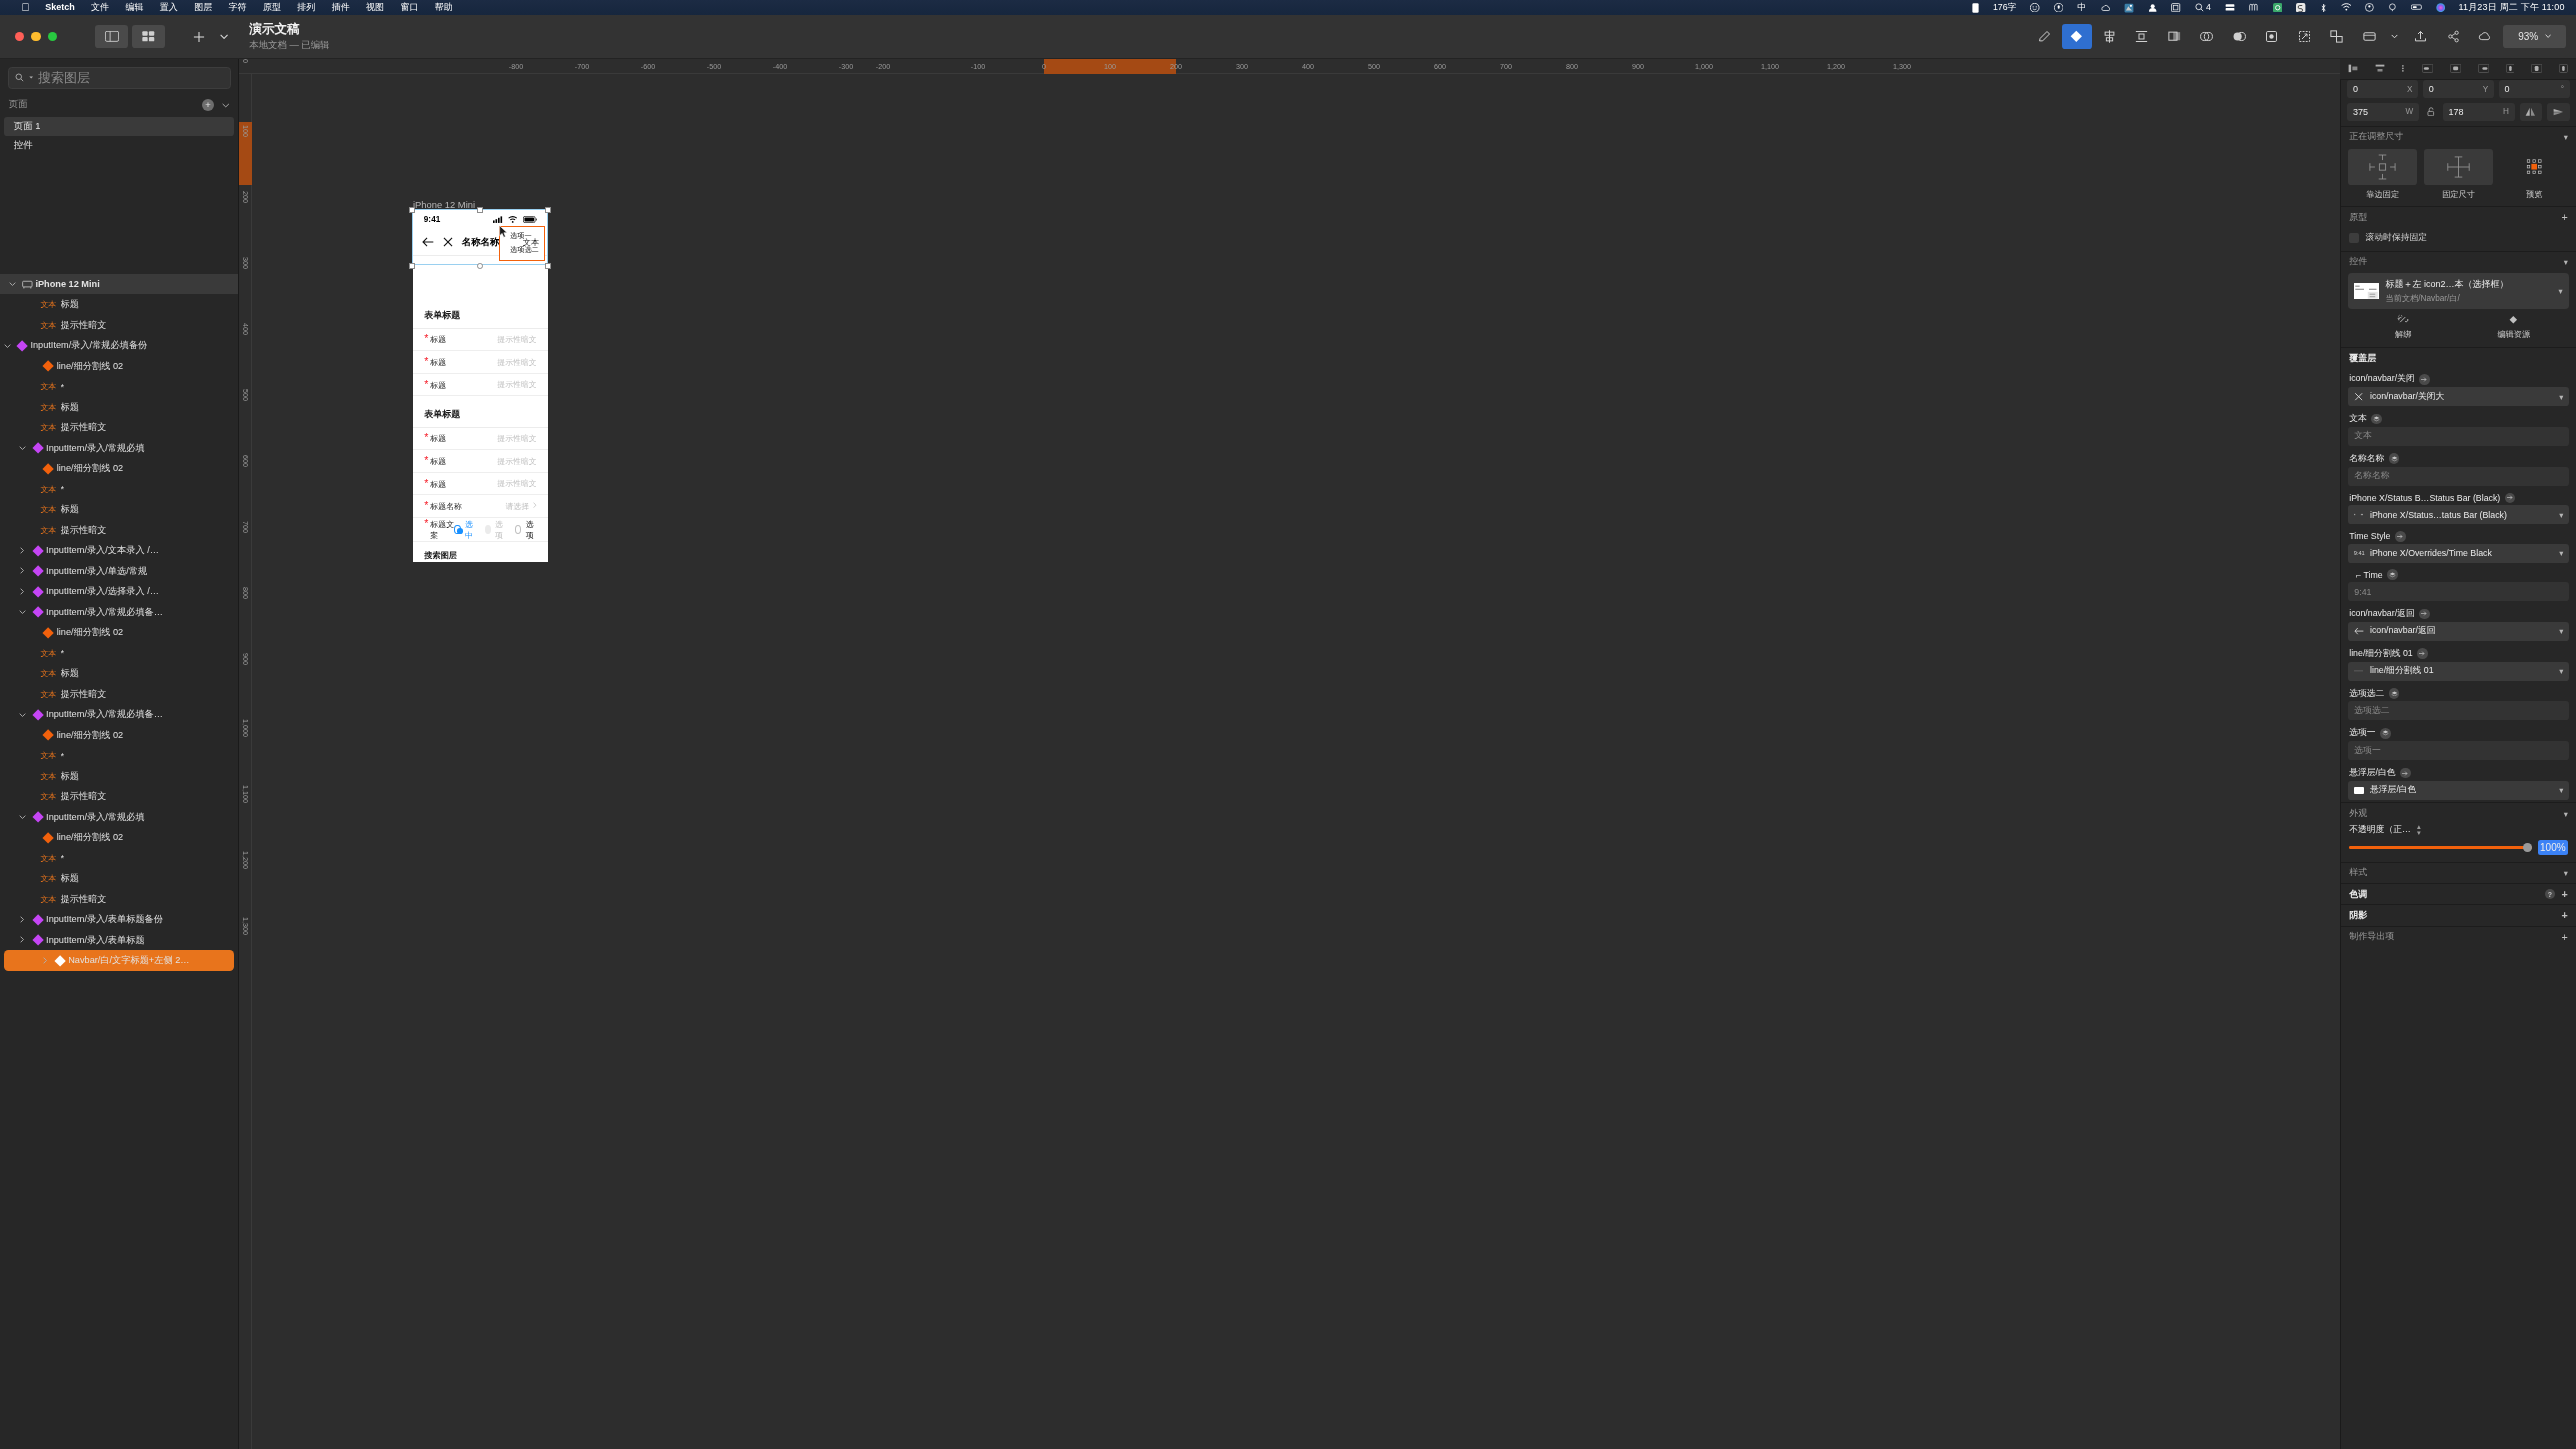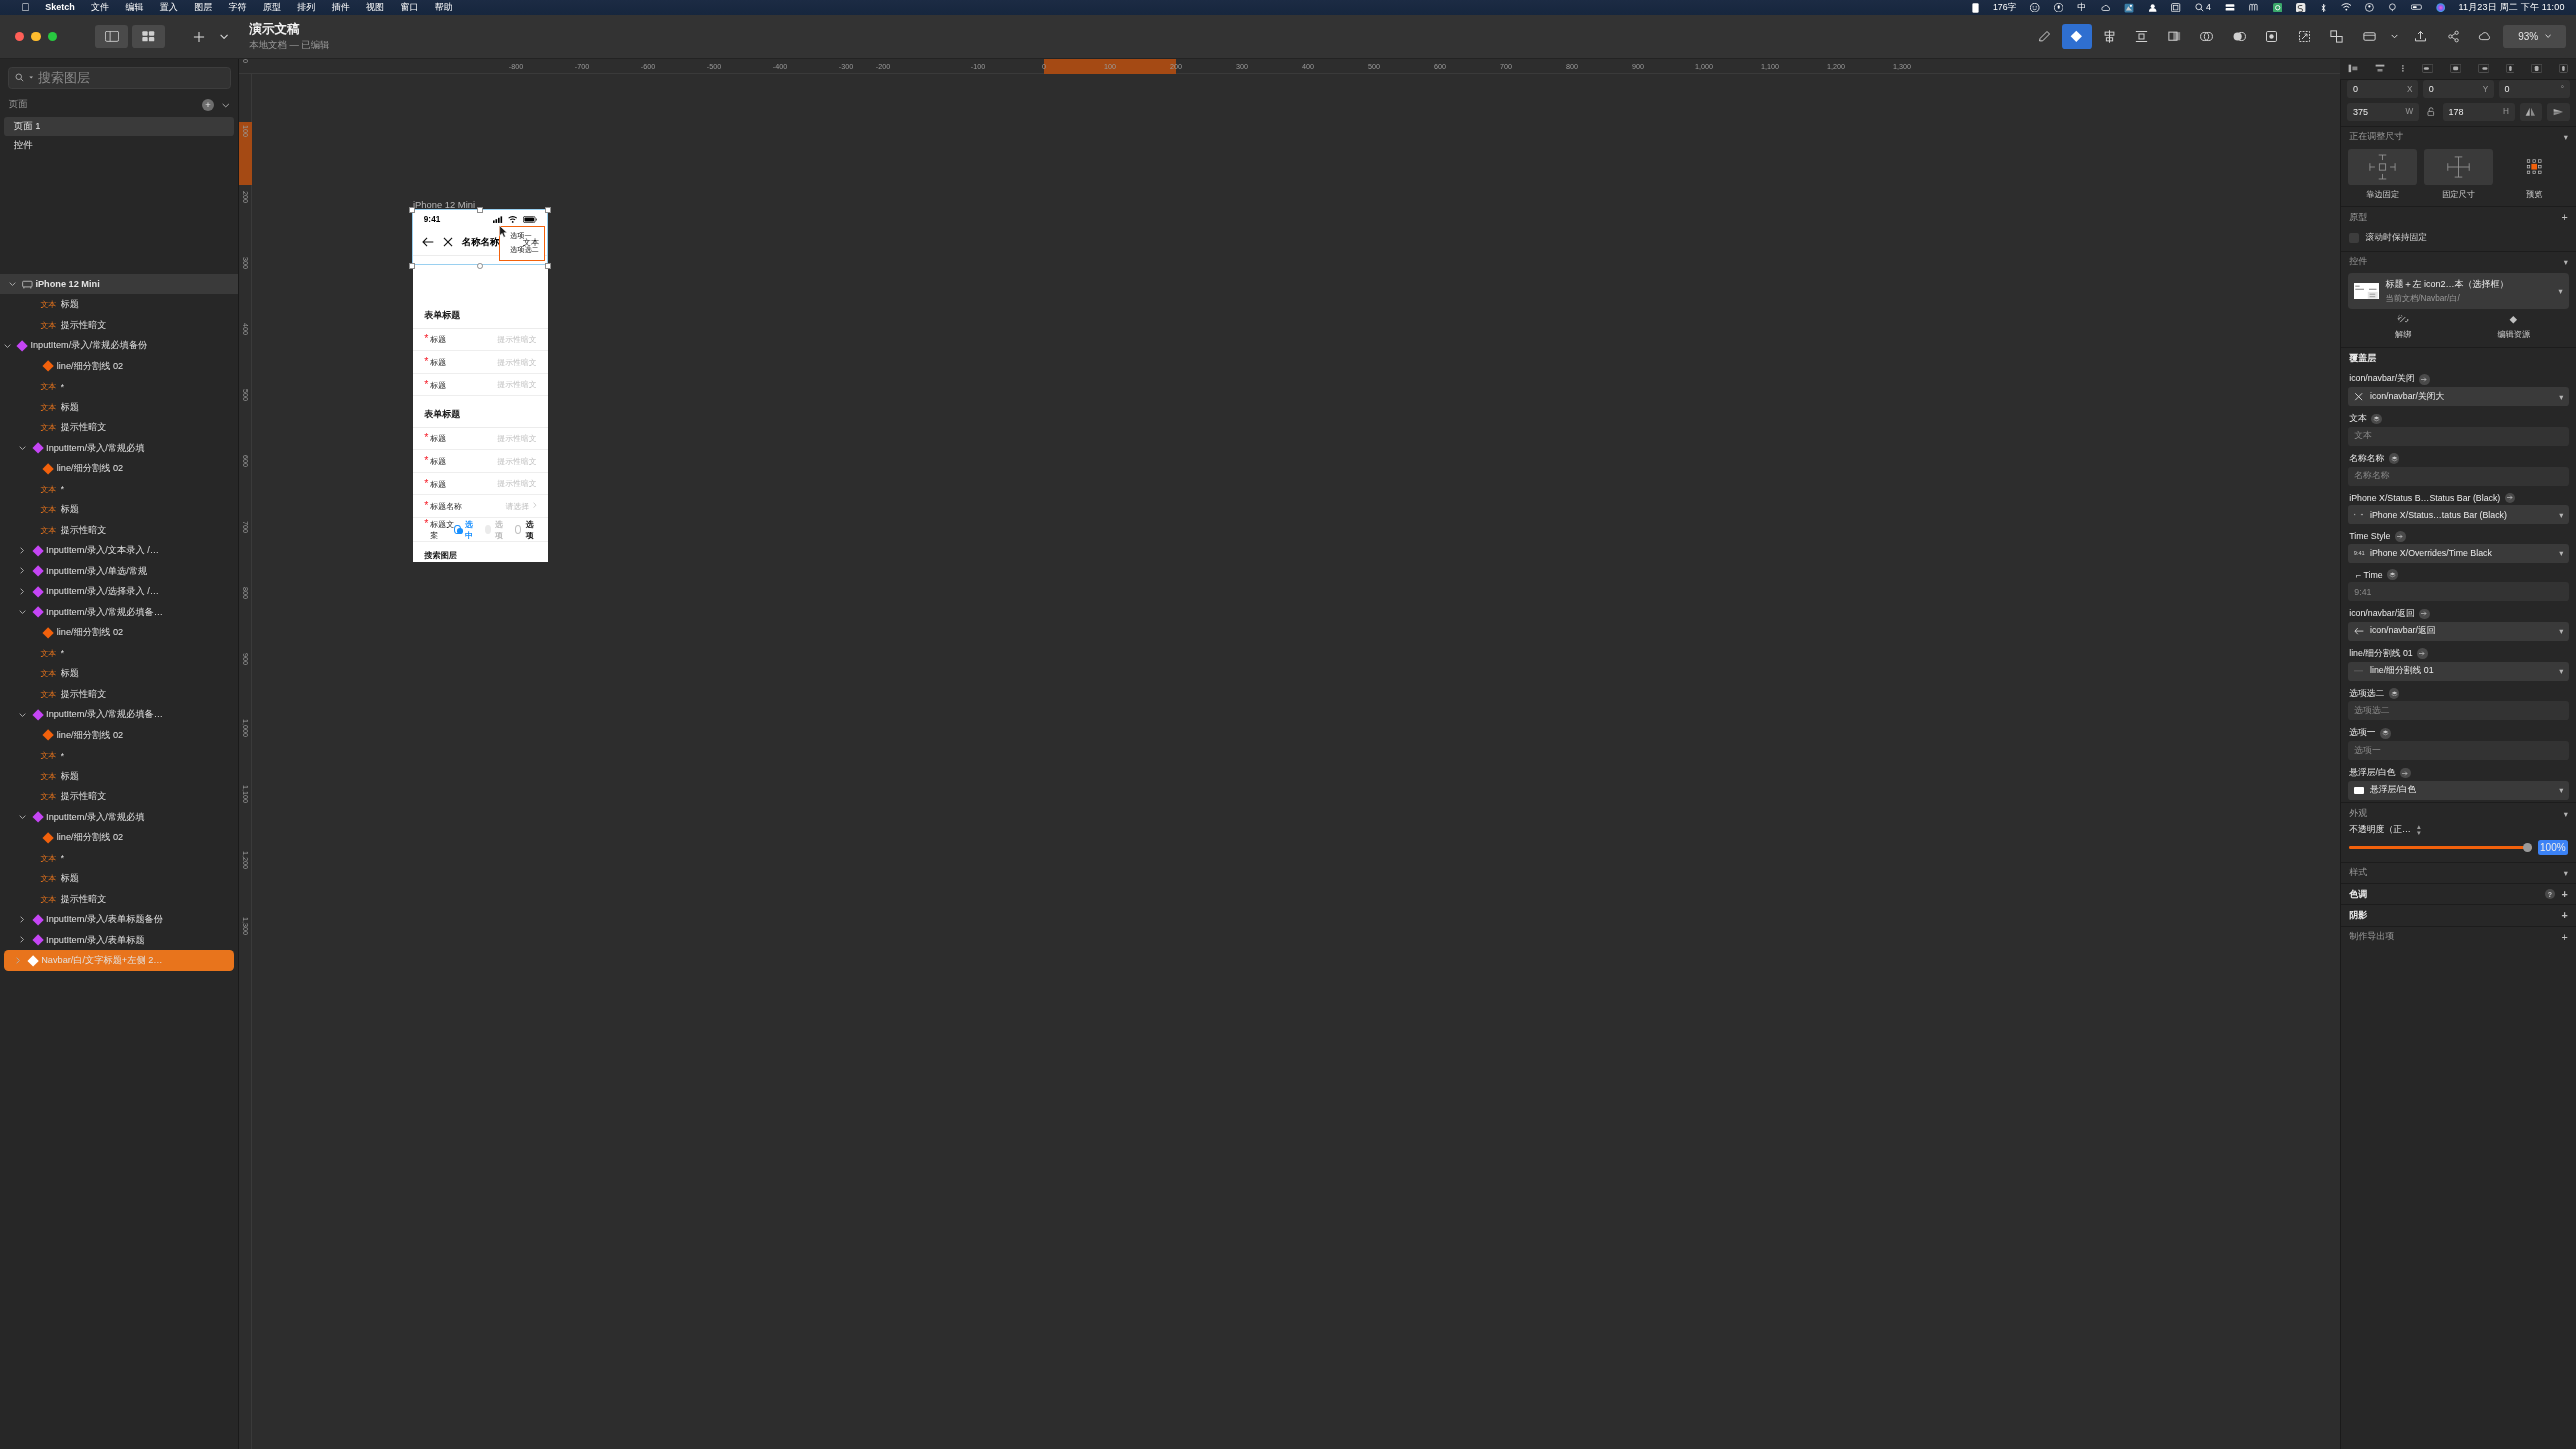--- a/index.html
+++ b/index.html
@@ -128,21 +128,21 @@
   .ph-nav-left { display: flex; align-items: center; gap: 14px; z-index:2;}
   .divider-line { height: 0.6px; background: #ececec; }
   .form-section-title { font-size: 13.2px; font-weight: bold; color: #1a1a1a; padding: 16.4px 17.6px 11.3px 17.6px; }
   .form-row {
     display: flex; align-items: center; min-height: 36px; padding: 0 17.6px;
     border-bottom: 0.6px solid #eeeeee; margin: 0 0px;
   }
   .fr-label { font-size: 11.3px; color: #1a1a1a; display:flex; align-items:baseline; }
   .req-star { color: #f5222d; font-size: 10.7px; margin-right: 1.9px; line-height: 1; }
   .fr-value { margin-left: auto; font-size: 11.3px; color: #bfbfbf; display:flex; align-items:center; gap:3.8px;}
-  .radio-grp { margin-left: auto; display: flex; align-items: flex-end; gap: 16.4px; font-weight: bold; }
+  .radio-grp { margin-left: auto; display: flex; align-items: flex-end; gap: 16.4px; }
   .radio-item { display: flex; align-items: center; gap: 4.4px; font-size: 11.3px; }
   .radio-dot { width: 12px; height: 12px; border-radius: 50%; border: 1.3px solid #bfbfbf; box-sizing:border-box; }
   .radio-dot.checked { border: 1.3px solid #1890ff; position: relative; }
   .radio-dot.checked::after {
     content:''; position:absolute; width: 5.7px; height: 5.7px; border-radius: 50%;
     background:#1890ff; top:1.9px; left:1.9px;
   }
   .radio-dot.disabled { border: none; background: #ebebeb; }
   .textarea-block { padding: 12.6px 17.6px 0 17.6px; }
   .ta-title { font-size: 12px; font-weight: bold; color: #1a1a1a; }
@@ -788,21 +788,21 @@
         </div>
         <div class="layer-row" style="padding-left: 15.7px;">
           <span class="lr-disc"><svg width="4.4" height="7" viewBox="0 0 7 11">
               <path d="M1 1 L5.5 5.5 L1 10" stroke="#b0b0b0" fill="none" stroke-width="1.5"></path>
             </svg></span>
           <span class="lr-ico">
             <span class="diamond d-purple"></span>
           </span>
           <span class="lr-label">InputItem/录入/表单标题</span>
         </div>
-        <div class="layer-row sel-orange" style="padding-left: 7px;">
+        <div class="layer-row sel-orange" style="padding-left: 34px;">
           <span class="lr-disc"><svg width="4.4" height="7" viewBox="0 0 7 11">
               <path d="M1 1 L5.5 5.5 L1 10" stroke="#b0b0b0" fill="none" stroke-width="1.5"></path>
             </svg></span>
           <span class="lr-ico">
             <span class="diamond d-white"></span>
           </span>
           <span class="lr-label">Navbar/白/文字标题+左侧 2…</span>
         </div>
       </div>
   </div>

